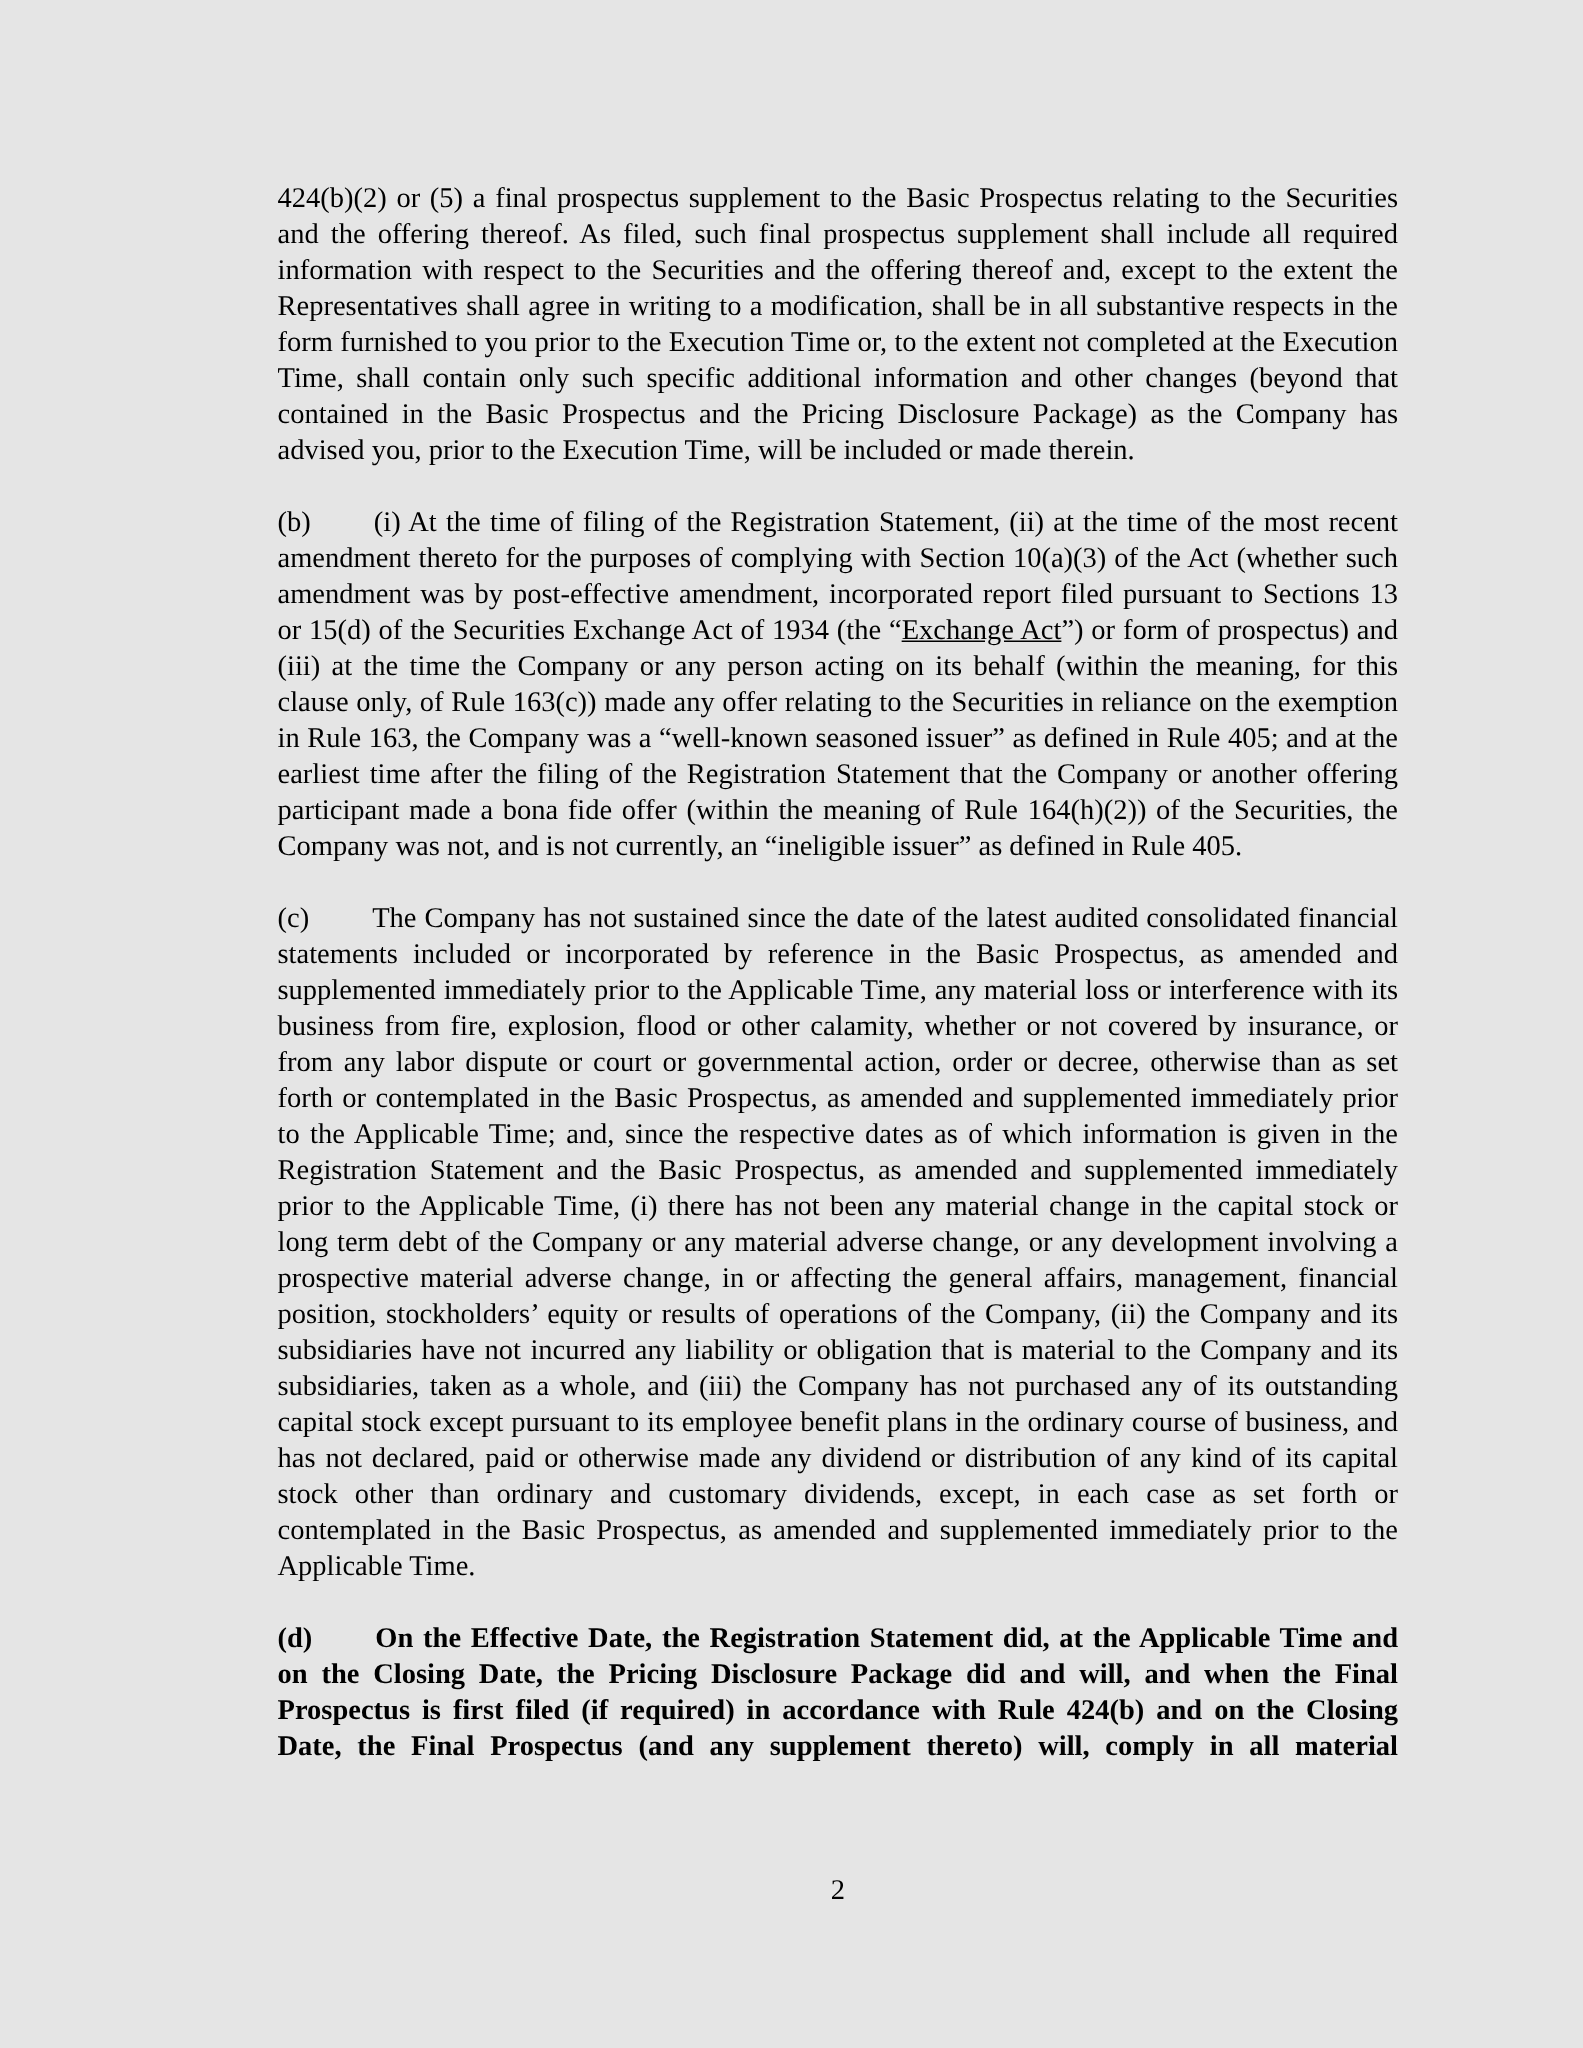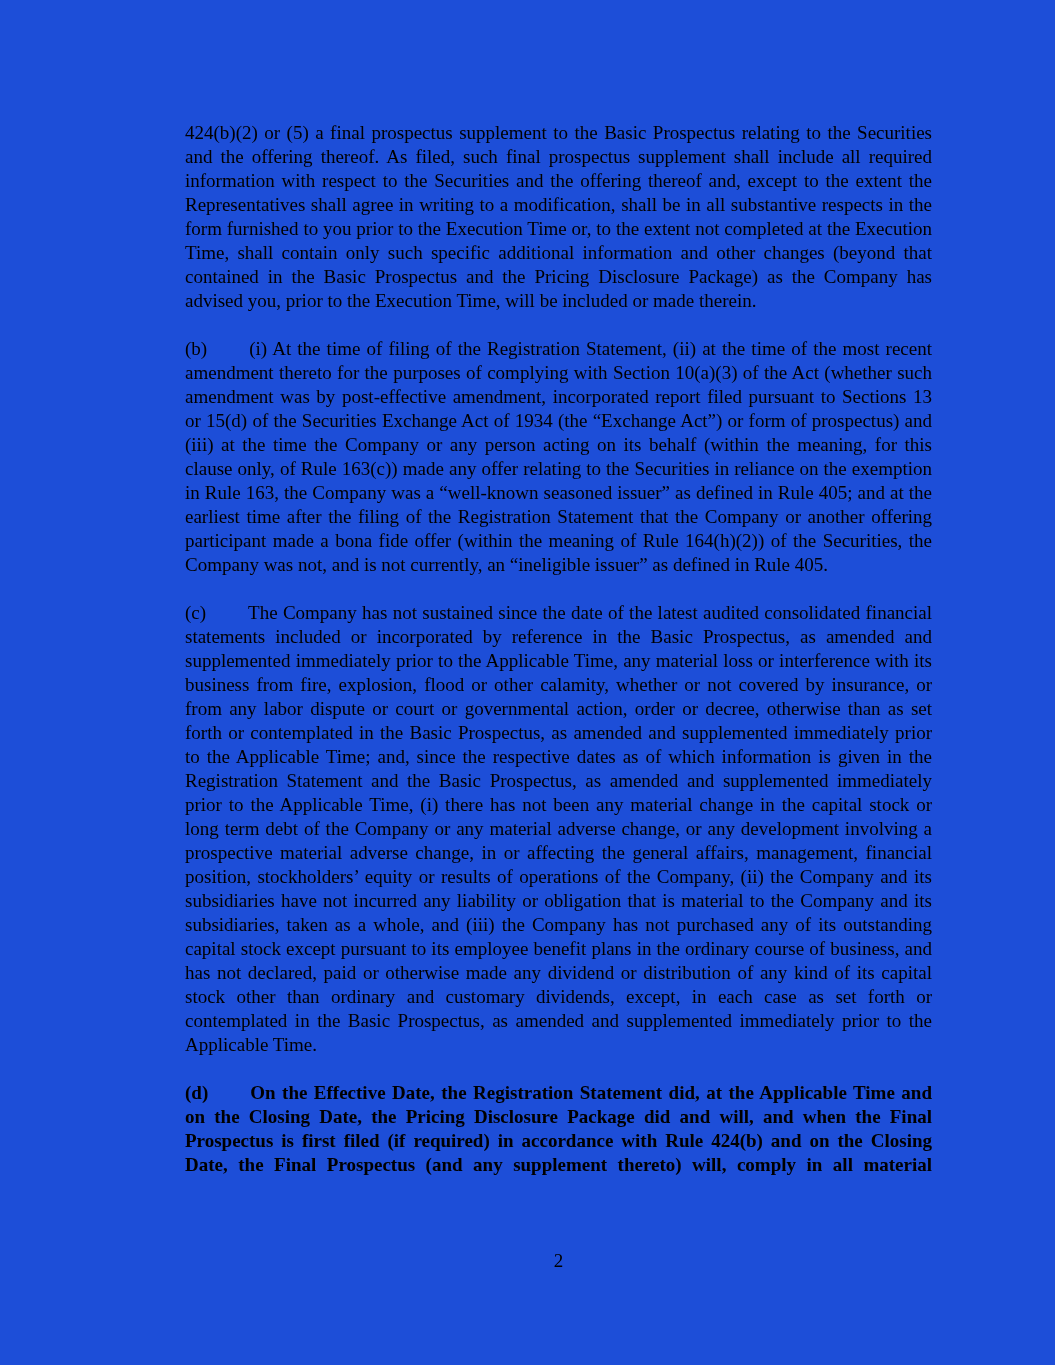--- a/index.html
+++ b/index.html
@@ -4,21 +4,21 @@
 <style>
   html, body {
     margin: 0;
     padding: 0;
     background: #ffffff;
   }
   .page {
     position: relative;
     width: 1055px;
     height: 1365px;
-    background: #1d4ed8;
+    background: #e5e5e5;
     color: #000000;
     font-family: "Liberation Serif", "DejaVu Serif", serif;
     font-size: 19px;
     overflow: hidden;
   }
   .content {
     position: absolute;
     left: 185px;
     top: 121px;
     width: 747px;
@@ -31,20 +31,21 @@
   p.para.justify-last {
     text-align-last: justify;
     font-weight: bold;
     -moz-text-align-last: justify;
   }
   .tab {
     display: inline-block;
     width: 42px;
   }
   .underline {
+    text-decoration: underline;
     margin-top: 32px;
   }
   .page-number {
     position: absolute;
     top: 1249px;
     left: 185px;
     width: 747px;
     text-align: center;
     line-height: 24px;
   }

